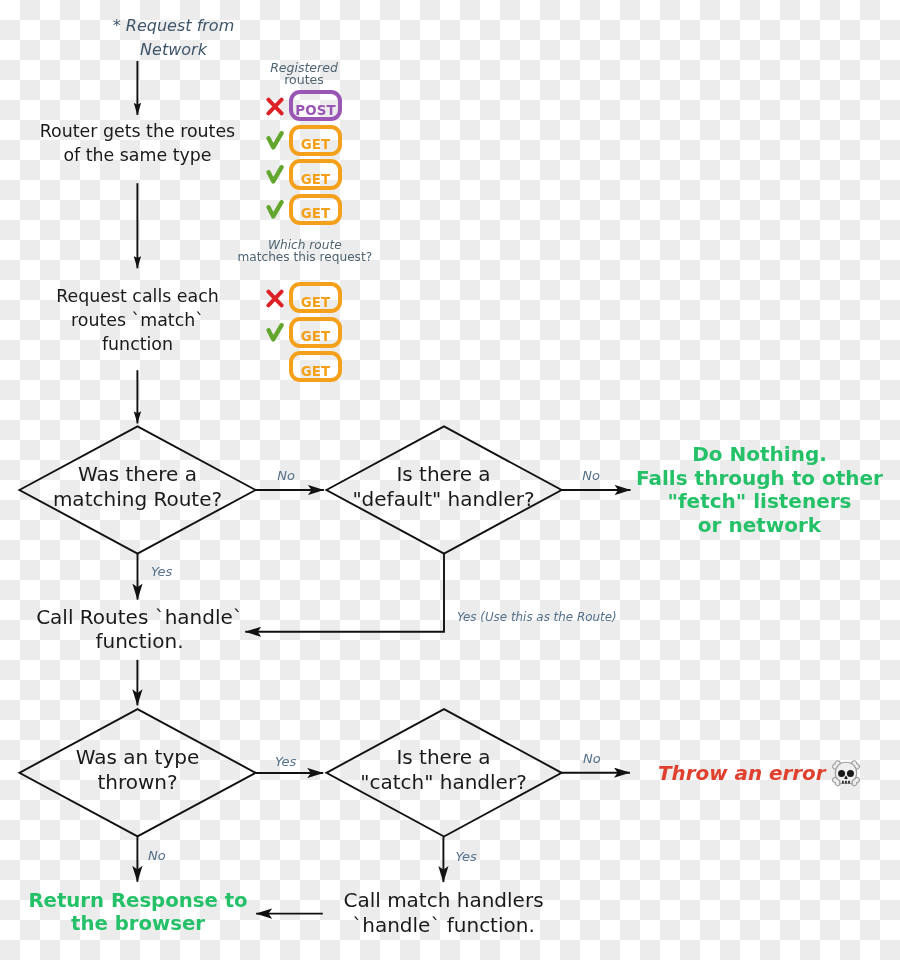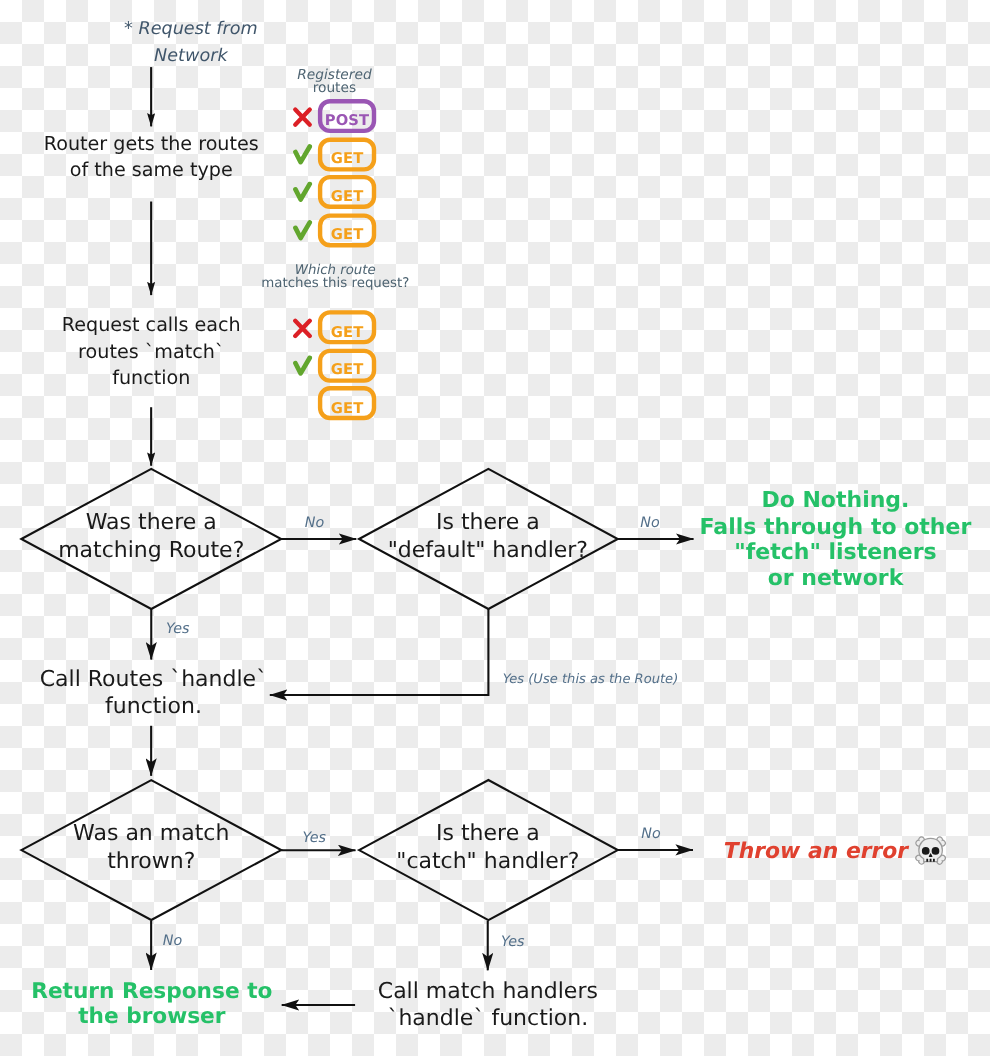--- a/index.html
+++ b/index.html
@@ -98,21 +98,21 @@
   <div>Is there a</div>
   <div>"default" handler?</div>
 </div>
 
 <div class="tx nodeB" style="left:2px;top:604.7px;width:275px;">
   <div>Call Routes <span class="btick">`</span>handle<span class="btick">`</span></div>
   <div>function.</div>
 </div>
 
 <div class="tx nodeB" style="left:0;top:745px;width:275px;">
-  <div>Was an match</div>
+  <div>Was an type</div>
   <div>thrown?</div>
 </div>
 
 <div class="tx nodeB" style="left:306px;width:275px;top:745px;">
   <div>Is there a</div>
   <div>"catch" handler?</div>
 </div>
 
 <div class="tx nodeB" style="left:306px;top:888px;width:275px;">
   <div>Call match handlers</div>

